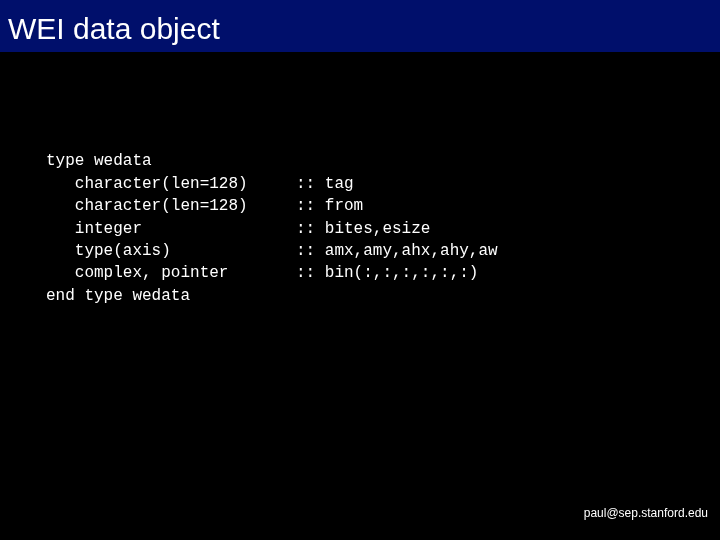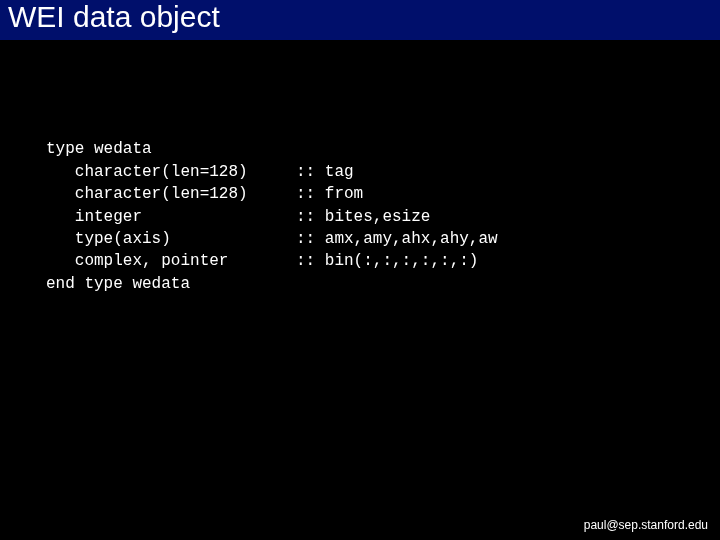--- a/index.html
+++ b/index.html
@@ -1,21 +1,21 @@
 <!DOCTYPE html>
 <html><head>
 <meta charset="utf-8">
 <style>
   * { margin: 0; padding: 0; box-sizing: border-box; }
   html, body { width: 720px; height: 540px; background: #000; font-family: "Courier New", monospace; overflow: hidden; }
   .slide { width: 720px; height: 540px; background: #000; position: relative; }
-  .titlebar { width: 100%; background: #000f6b; padding: 0 8px 6px 8px; }
+  .titlebar { width: 100%; background: #000f6b; padding: 12px 8px 6px 8px; }
   .titlebar h1 { color: #fff; font-family: Arial, Helvetica, sans-serif; font-size: 30px; font-weight: normal; }
   .code { color: #fff; font-family: "Courier New", Courier, monospace; font-size: 16px; line-height: 1.4; white-space: pre; padding: 36px 0 0 46px; margin-top: 40px; }
-  .footer { position: absolute; right: 12px; bottom: 8px; color: #fff; font-family: Arial, Helvetica, sans-serif; font-size: 12px; }
+  .footer { position: absolute; right: 12px; bottom: 20px; color: #fff; font-family: Arial, Helvetica, sans-serif; font-size: 12px; }
   .col1 { display: inline-block; width: 250px; }
   .col2 { display: inline-block; }
 </style>
 </head>
 <body>
 
 <div class="slide">
 
   <div class="titlebar">
     <h1>WEI data object</h1>

